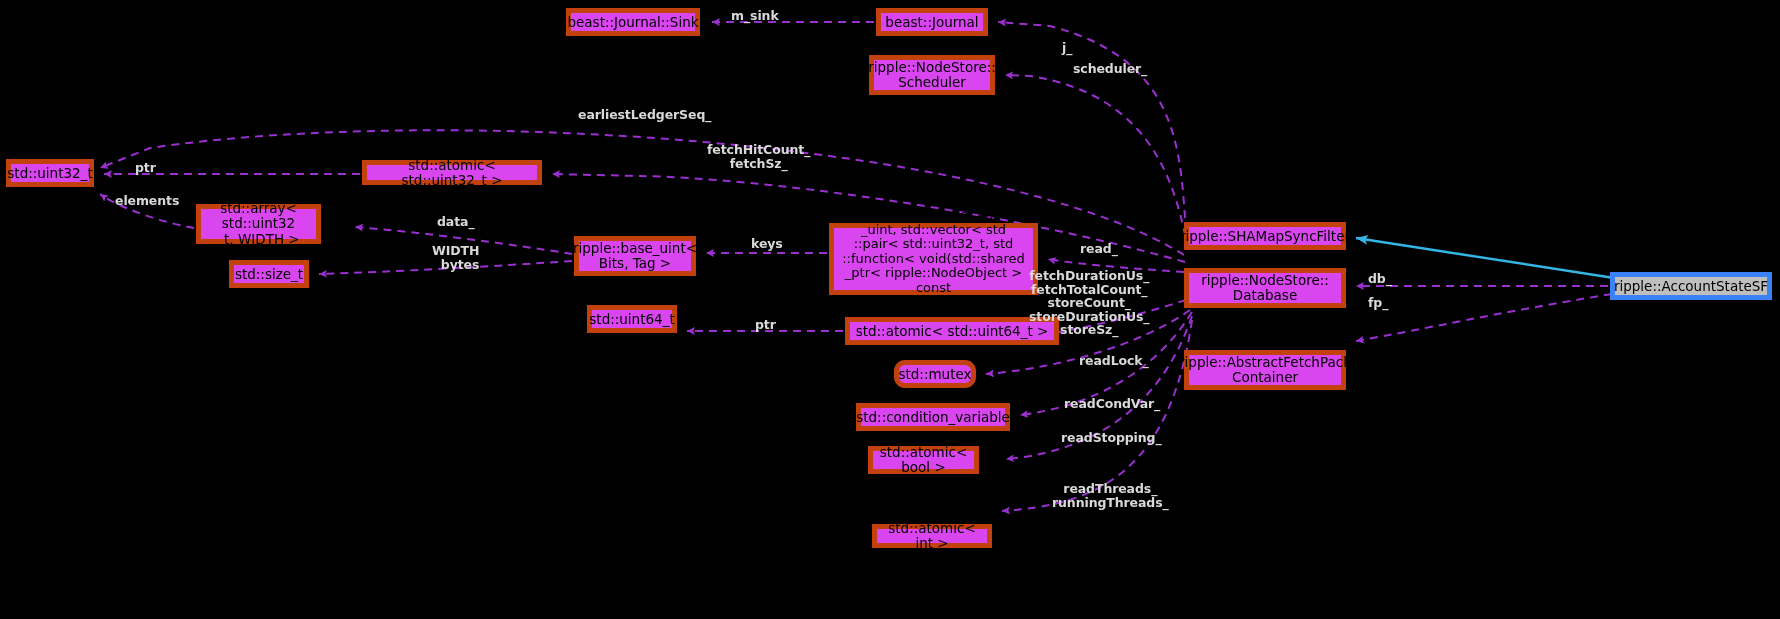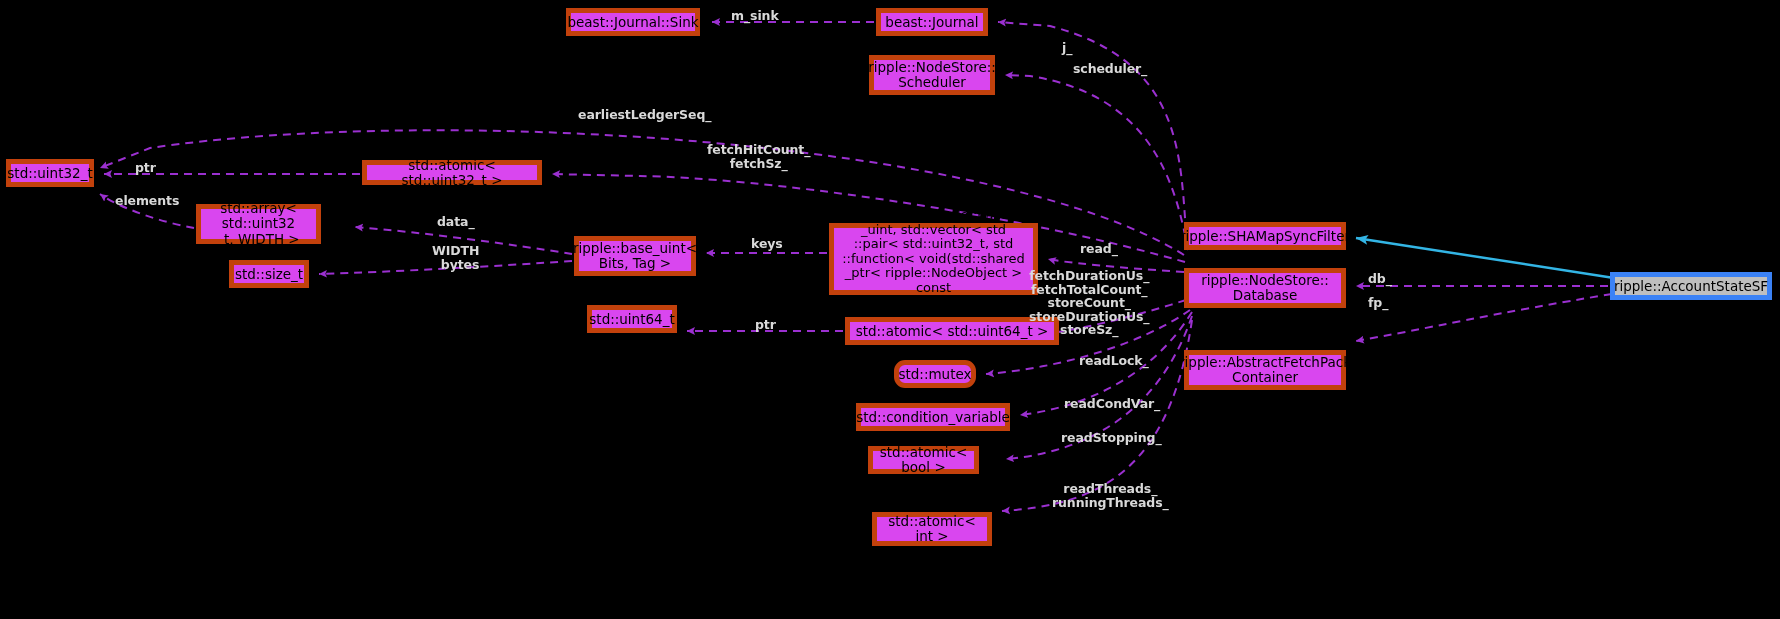--- a/index.html
+++ b/index.html
@@ -136,21 +136,21 @@
     <div class="node" style="left:587px;top:305px;width:90px;height:28px;">std::uint64_t</div>
 
     <div class="node" style="left:845px;top:317px;width:214px;height:28px;">std::atomic&lt; std::uint64_t &gt;</div>
 
     <div class="node" style="left:894px;top:360px;width:82px;height:28px;border-radius:11px;">std::mutex</div>
 
     <div class="node" style="left:856px;top:403px;width:154px;height:28px;">std::condition_variable</div>
 
     <div class="node" style="left:868px;top:446px;width:111px;height:28px;">std::atomic&lt; bool &gt;</div>
 
-    <div class="node" style="left:872px;top:512px;width:120px;height:34px;">std::atomic&lt; int &gt;</div>
+    <div class="node" style="left:872px;top:524px;width:120px;height:24px;">std::atomic&lt; int &gt;</div>
 
     <div class="node" style="left:1184px;top:222px;width:162px;height:28px;">ripple::SHAMapSyncFilter</div>
 
     <div class="node multiline" style="left:1184px;top:268px;width:162px;height:40px;">ripple::NodeStore::
 Database</div>
 
     <div class="node multiline" style="left:1184px;top:323px;width:162px;height:40px;margin-top:27px;">ripple::AbstractFetchPack
 Container</div>
 
     <div class="node focus" style="left:1610px;top:272px;width:162px;height:28px;">ripple::AccountStateSF</div>

